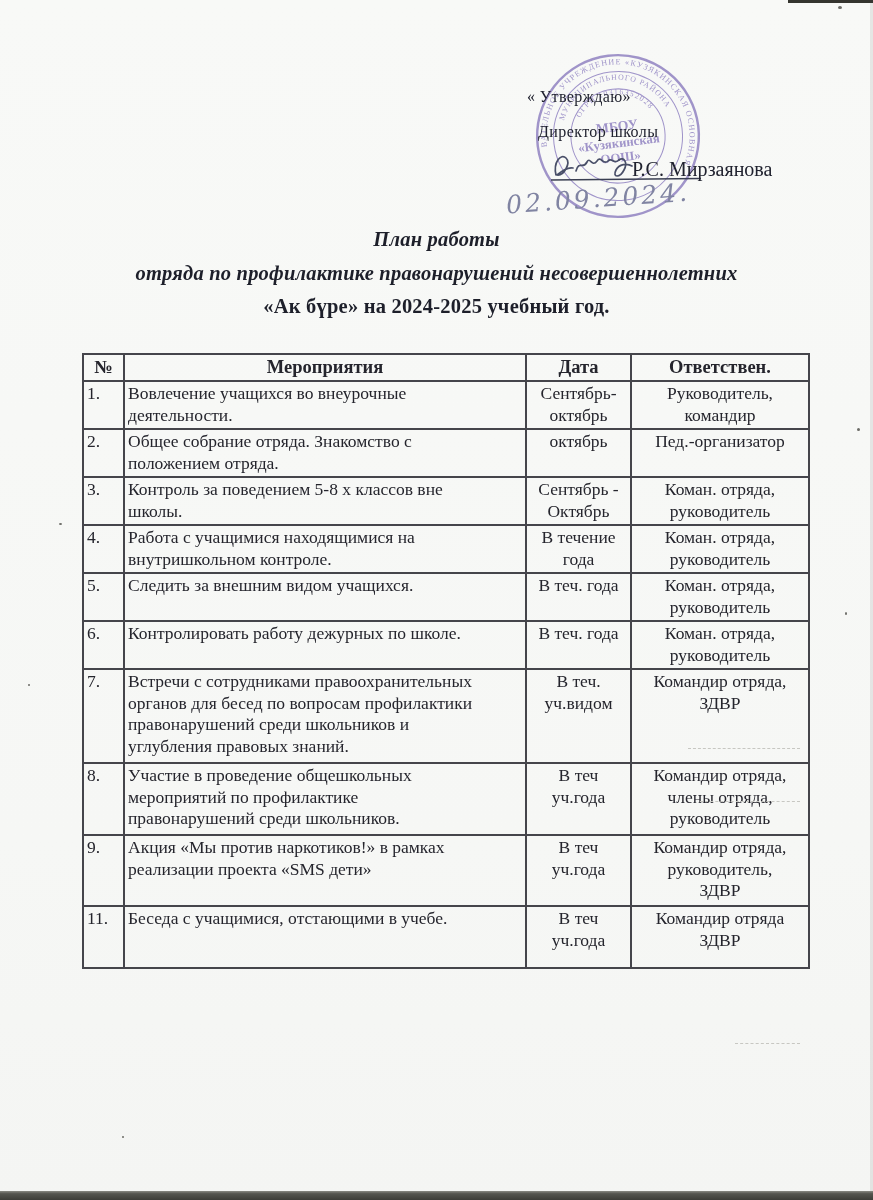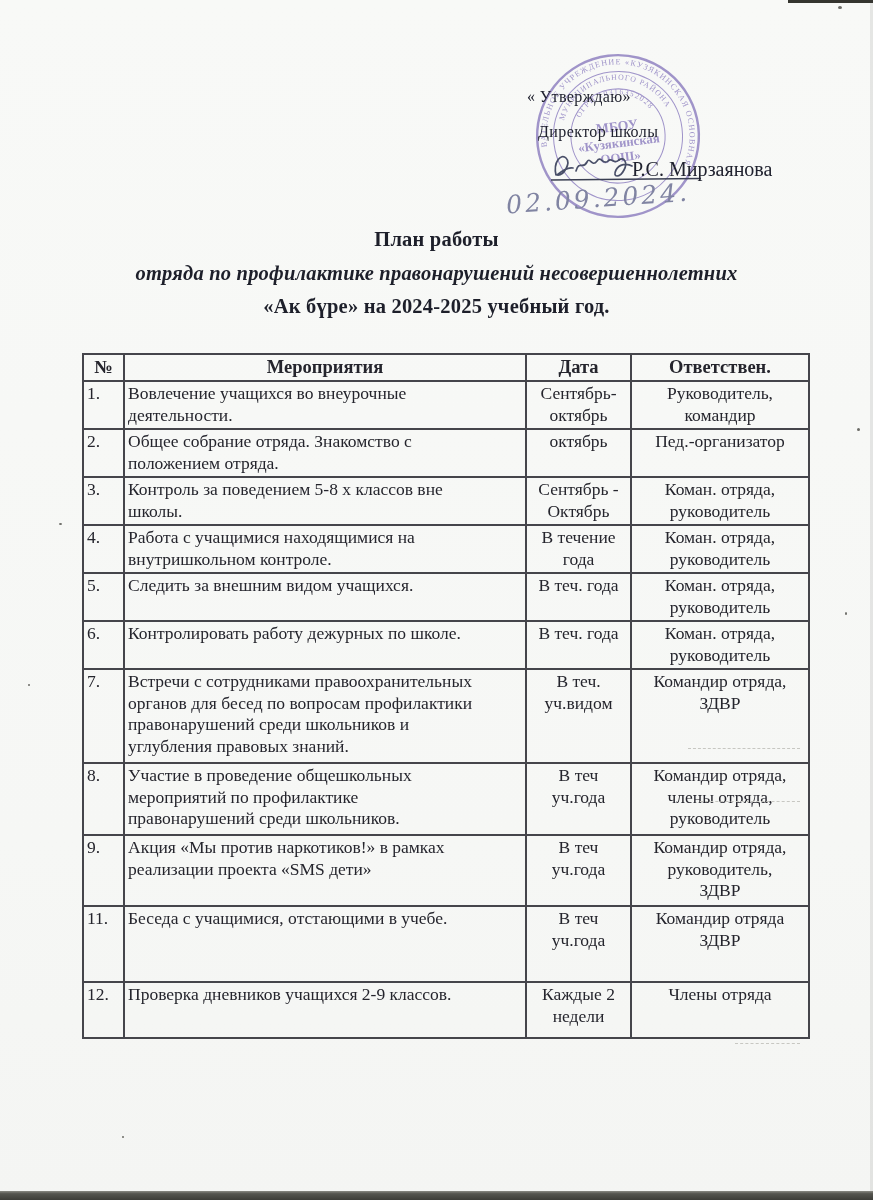--- a/index.html
+++ b/index.html
@@ -26,21 +26,21 @@
   .ap2{left:538px;top:123px;}
   .sig-svg{position:absolute;left:549px;top:149px;z-index:2;}
   .sig-name{position:absolute;left:632px;top:158px;z-index:2;font-size:20px;color:#20222f;white-space:nowrap;}
   .hand-date{position:absolute;left:506px;top:184px;z-index:2;
     font-family:"DejaVu Serif",serif;font-style:italic;
     font-size:25px;letter-spacing:3px;color:#8084a2;
     transform:rotate(-4deg);white-space:nowrap;}
   
   .title-line{position:absolute;left:0;width:873px;text-align:center;
     font-weight:bold;font-size:20.5px;color:#1d1f2a;letter-spacing:.2px;}
-  .t1{top:228px;}
+  .t1{top:228px;font-style:italic;}
   .t2{top:262px;font-style:italic;}
   .t3{top:295px;}
   
   table.plan{position:absolute;left:82px;top:353px;width:726px;
     border-collapse:collapse;table-layout:fixed;z-index:2;}
   table.plan th,table.plan td{
     border:2px solid #45454b;
     vertical-align:top;
     white-space:pre-line;
     font-size:17.5px;line-height:1.23;
@@ -192,34 +192,27 @@
         <tr style="height: 71px;">
           <td class="c-num">9.</td>
           <td class="c-activity">Акция «Мы против наркотиков!» в рамках
 реализации проекта «SMS дети»</td>
           <td class="c-date">В теч
 уч.года</td>
           <td class="c-responsible">Командир отряда,
 руководитель,
 ЗДВР</td>
         </tr>
-        <tr style="height: 76px;">
+        <tr style="height: 62px;">
           <td class="c-num">11.</td>
           <td class="c-activity">Беседа с учащимися, отстающими в учебе.</td>
           <td class="c-date">В теч
 уч.года</td>
           <td class="c-responsible">Командир отряда
 ЗДВР</td>
-        </tr>
-        <tr style="height: 56px;">
-          <td class="c-num">12.</td>
-          <td class="c-activity">Проверка дневников учащихся 2-9 классов.</td>
-          <td class="c-date">Каждые 2
-недели</td>
-          <td class="c-responsible">Члены отряда</td>
         </tr>
       </tbody>
   </table>
 
   <div class="spk" style="left:838px;top:6px;width:4px;height:3px;"></div>
   <div class="spk" style="left:857px;top:428px;width:3px;height:3px;"></div>
   <div class="spk" style="left:59px;top:523px;width:3px;height:2px;"></div>
   <div class="spk" style="left:28px;top:684px;width:2px;height:2px;"></div>
   <div class="spk" style="left:845px;top:612px;width:2px;height:3px;"></div>
   <div class="spk" style="left:122px;top:1136px;width:2px;height:2px;"></div>

